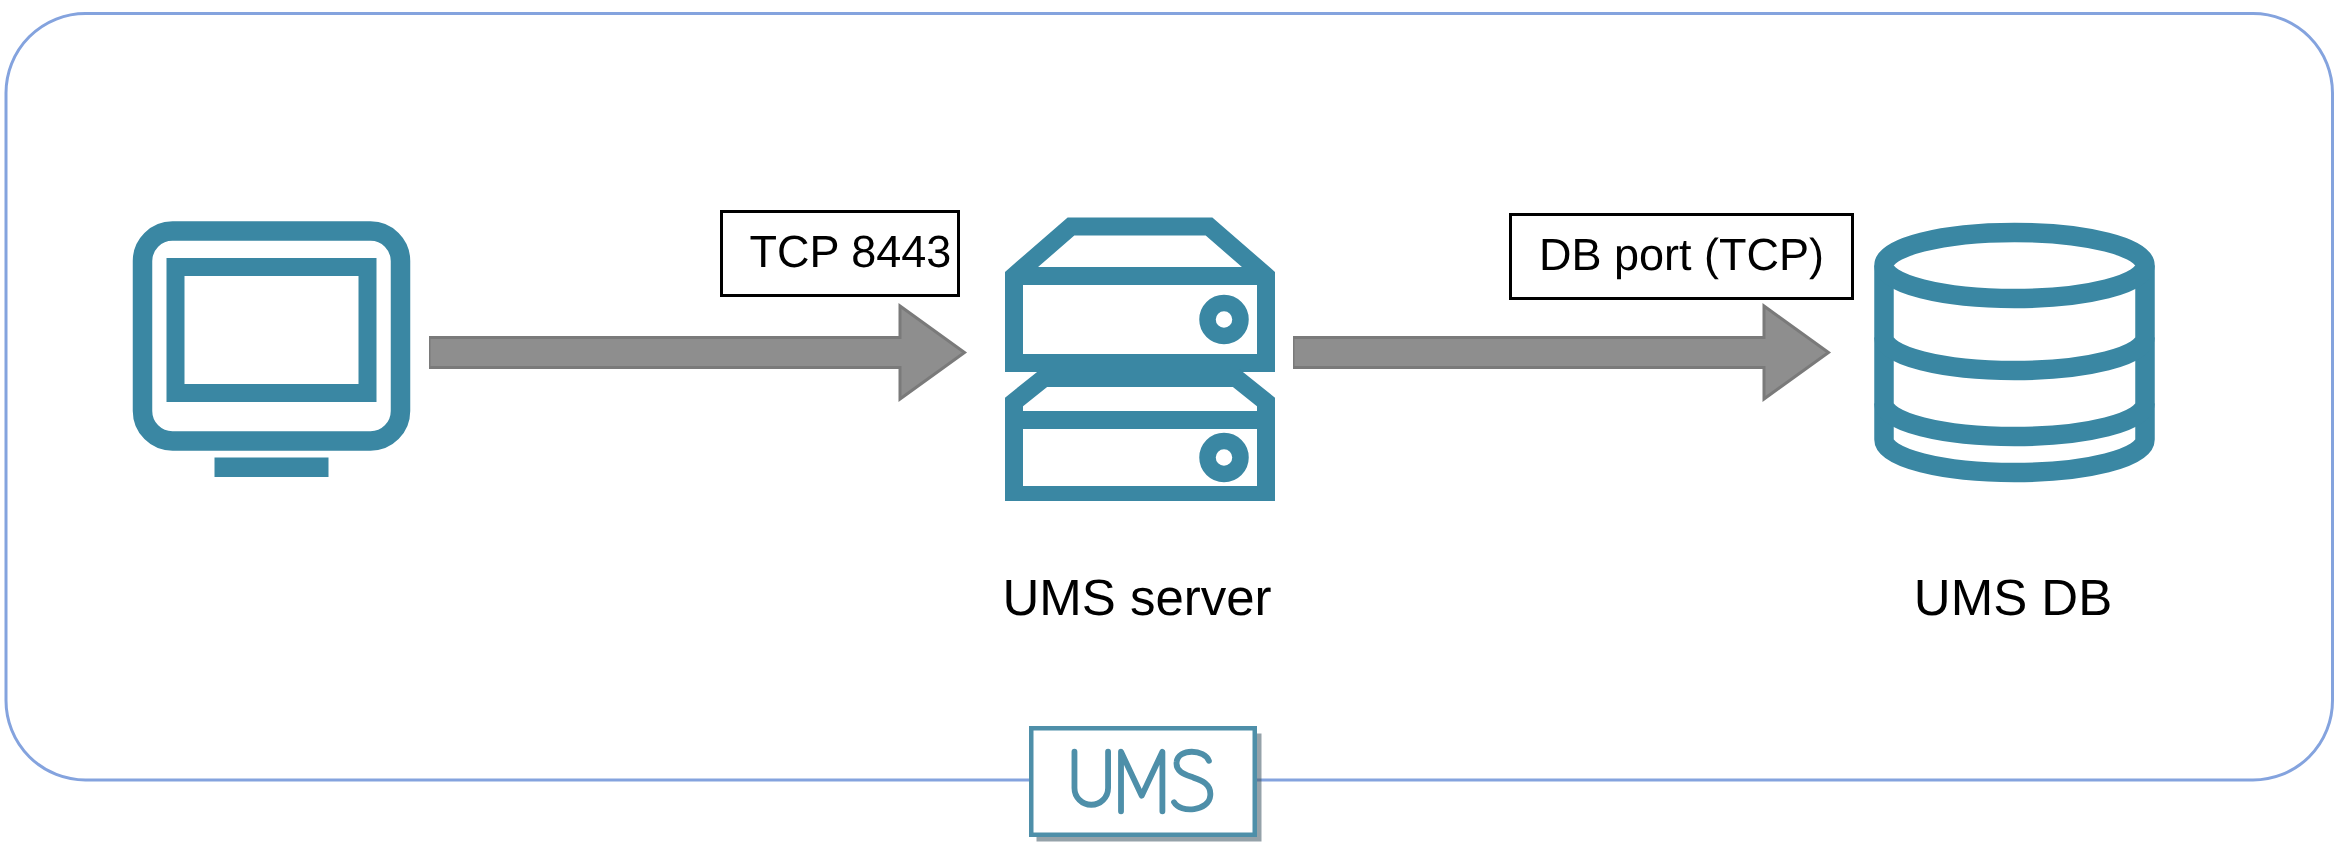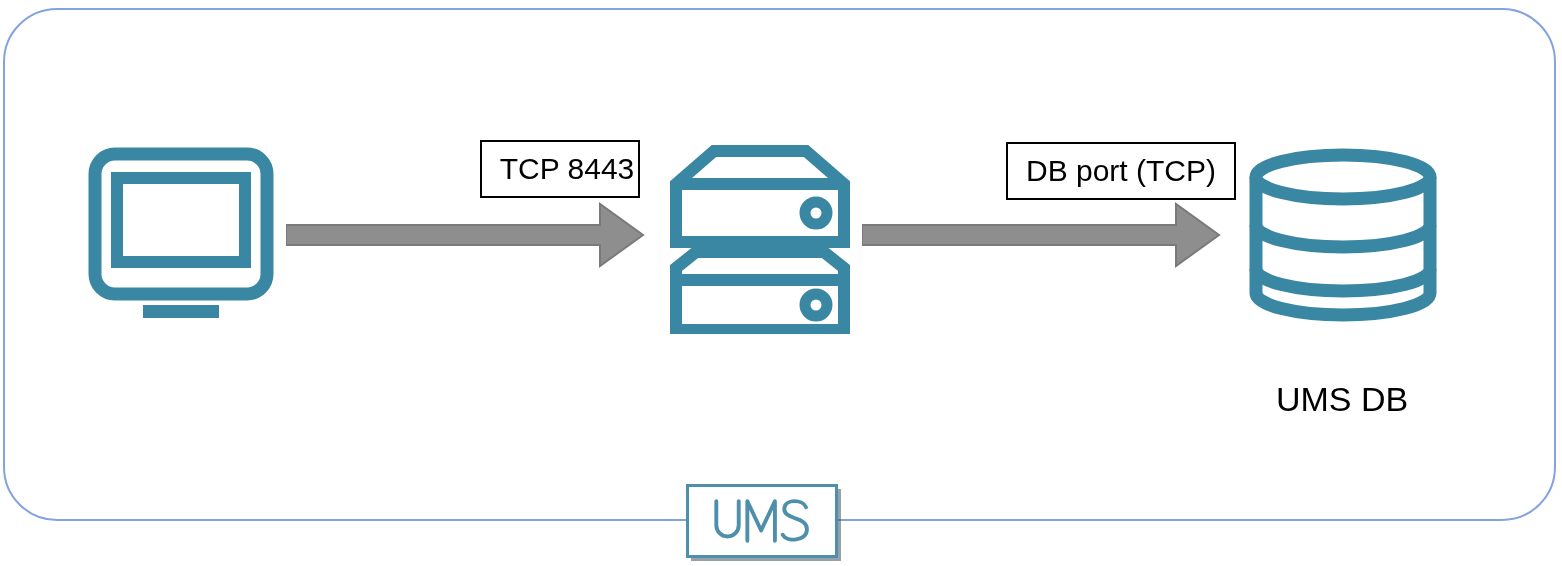--- a/index.html
+++ b/index.html
@@ -110,20 +110,21 @@
   <svg class="icon icon-server" width="192" height="192" viewBox="0 0 192 192" aria-hidden="true">
     <g stroke="#3A87A3" fill="#ffffff" stroke-width="12">
       <path d="M 12,42 L 50,9 L 142,9 L 180,42 L 180,100 L 12,100 Z"></path>
       <line x1="12" y1="42" x2="180" y2="42"></line>
       <circle cx="152" cy="71" r="11" stroke-width="11"></circle>
       <path d="M 12,188 L 12,126 L 32,110 L 160,110 L 180,126 L 180,188 Z"></path>
       <line x1="12" y1="138" x2="180" y2="138"></line>
       <circle cx="152" cy="163" r="11" stroke-width="11"></circle>
     </g>
   </svg>
+  <div class="node-label label-server">UMS server</div>
 
   <svg class="arrow arrow-2" viewBox="0 0 360 66" aria-hidden="true">
     <polygon points="0,23 314,23 314,2 357,33 314,64 314,43 0,43" fill="#8E8E8E" stroke="#7A7A7A" stroke-width="2"></polygon>
   </svg>
   <div class="port-box port-box-2">DB port (TCP)</div>
 
   <svg class="icon icon-db" width="190" height="182" viewBox="0 0 190 182" aria-hidden="true">
     <g stroke="#3A87A3" stroke-width="13" fill="none">
       <path d="M 8,32 L 8,148 A 87 22 0 0 0 182,148 L 182,32" fill="#ffffff"></path>
       <path d="M 8,80 A 87 22 0 0 0 182,80"></path>

